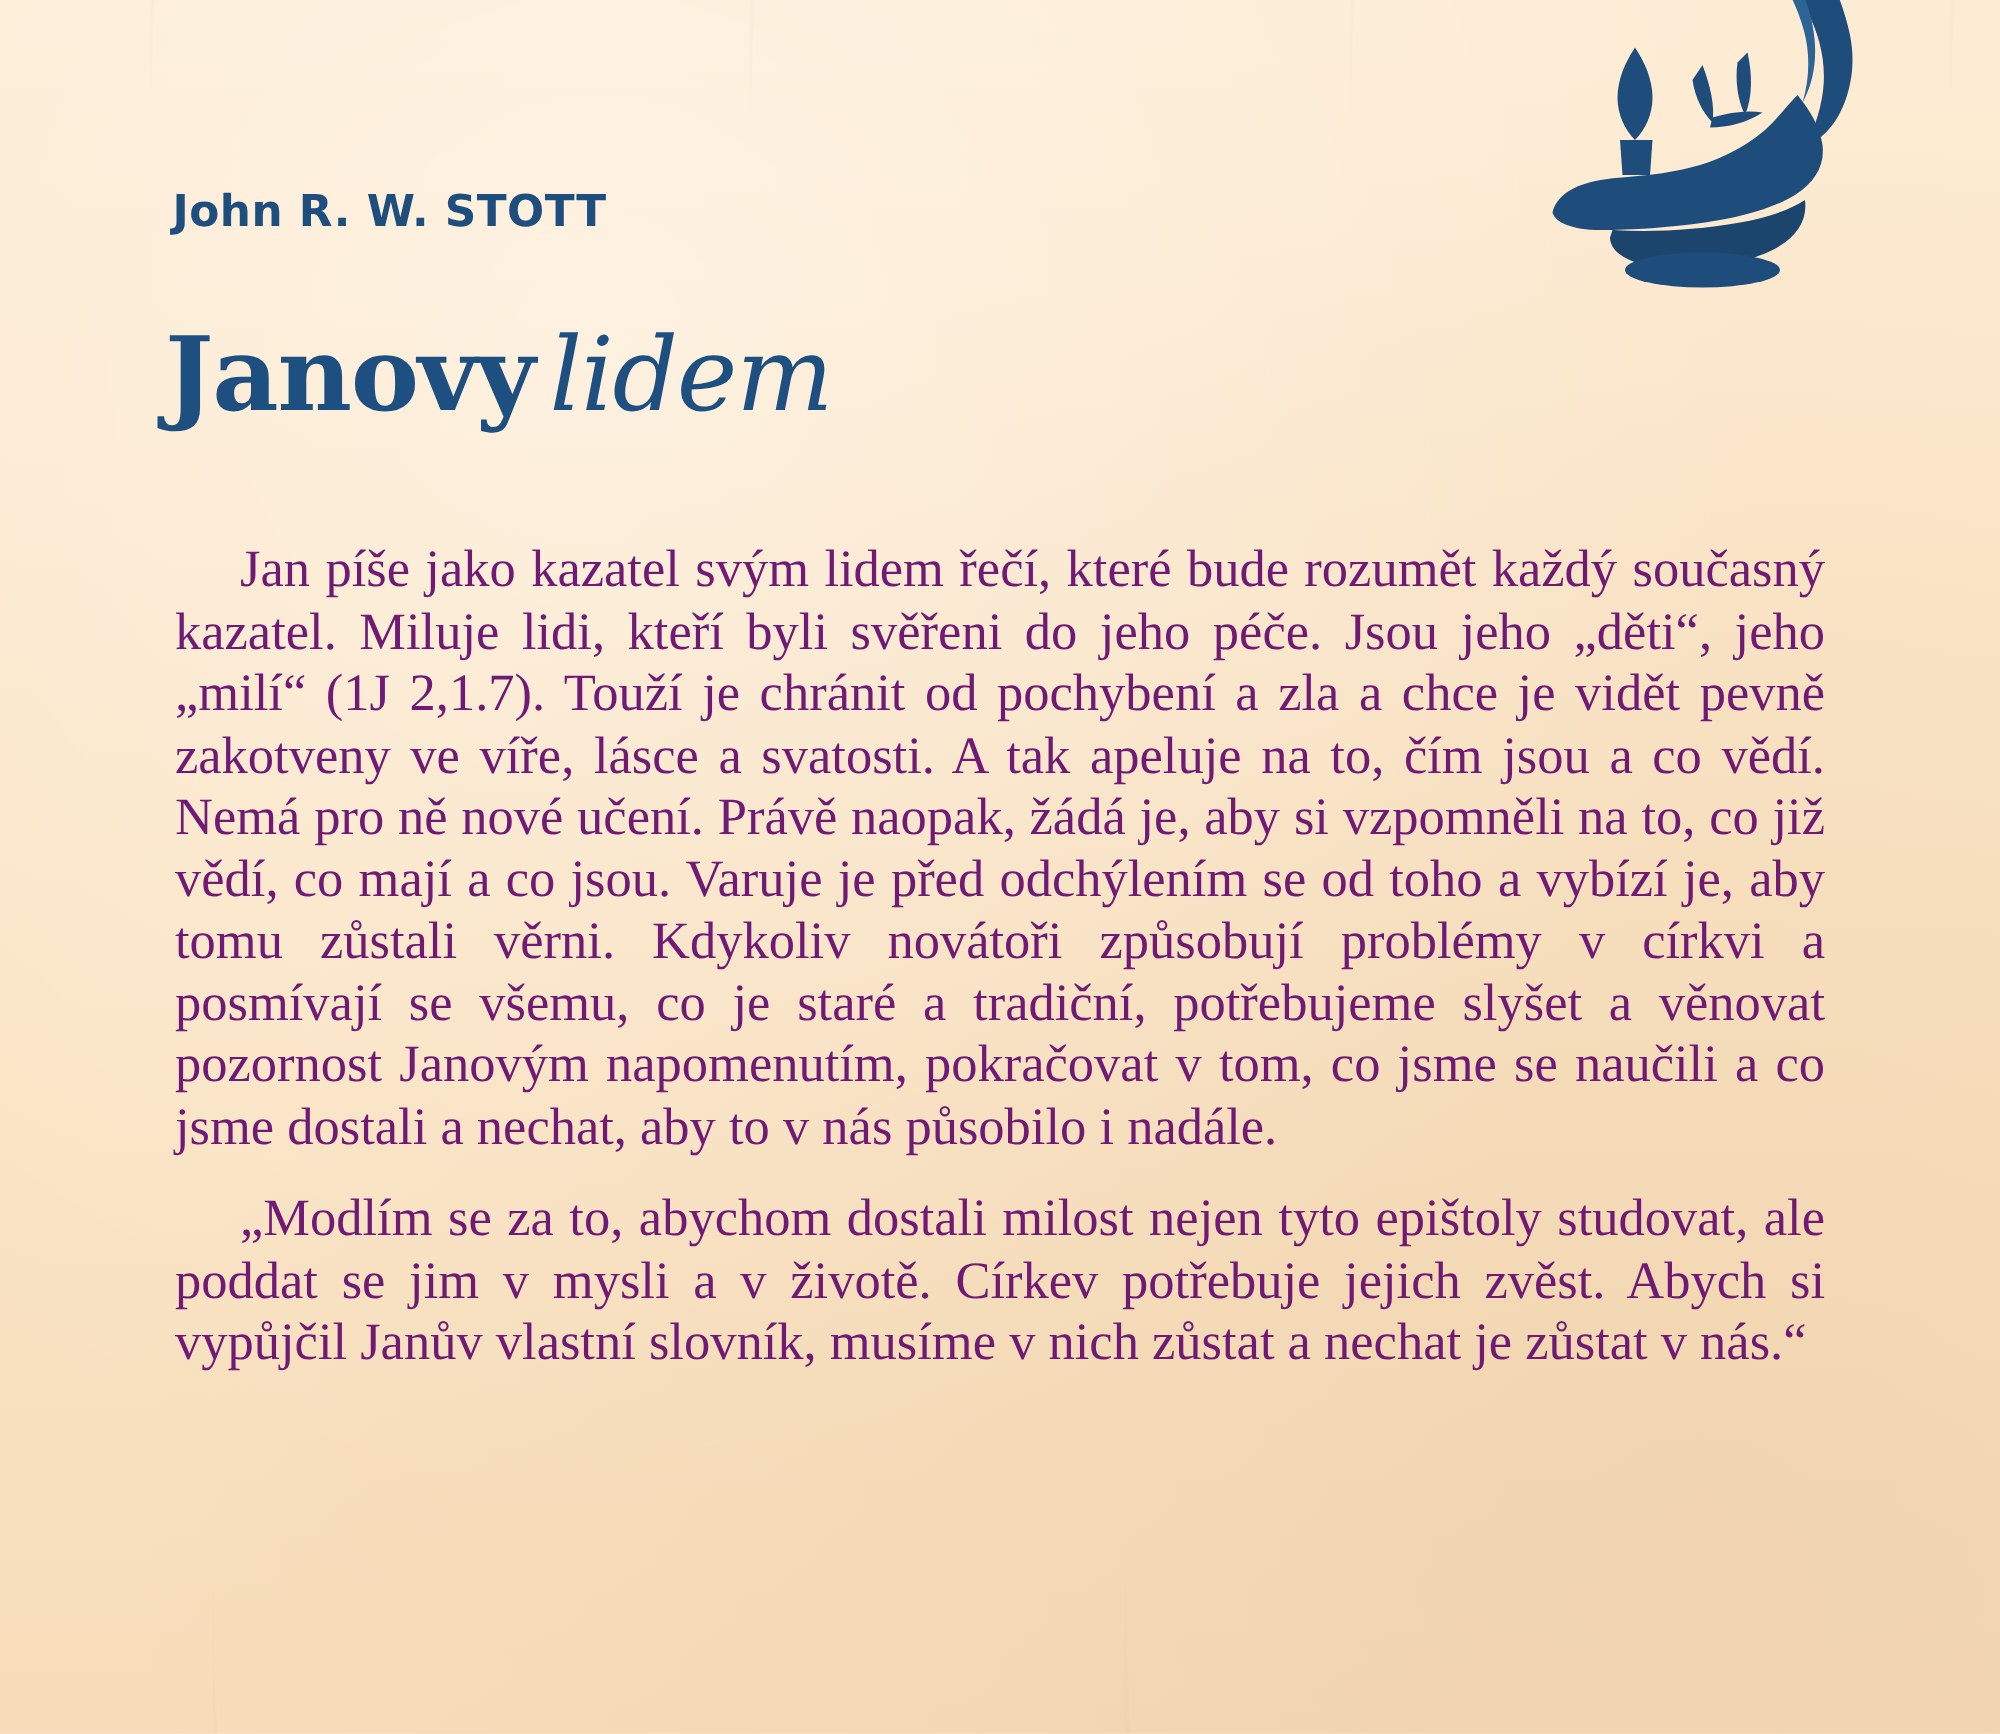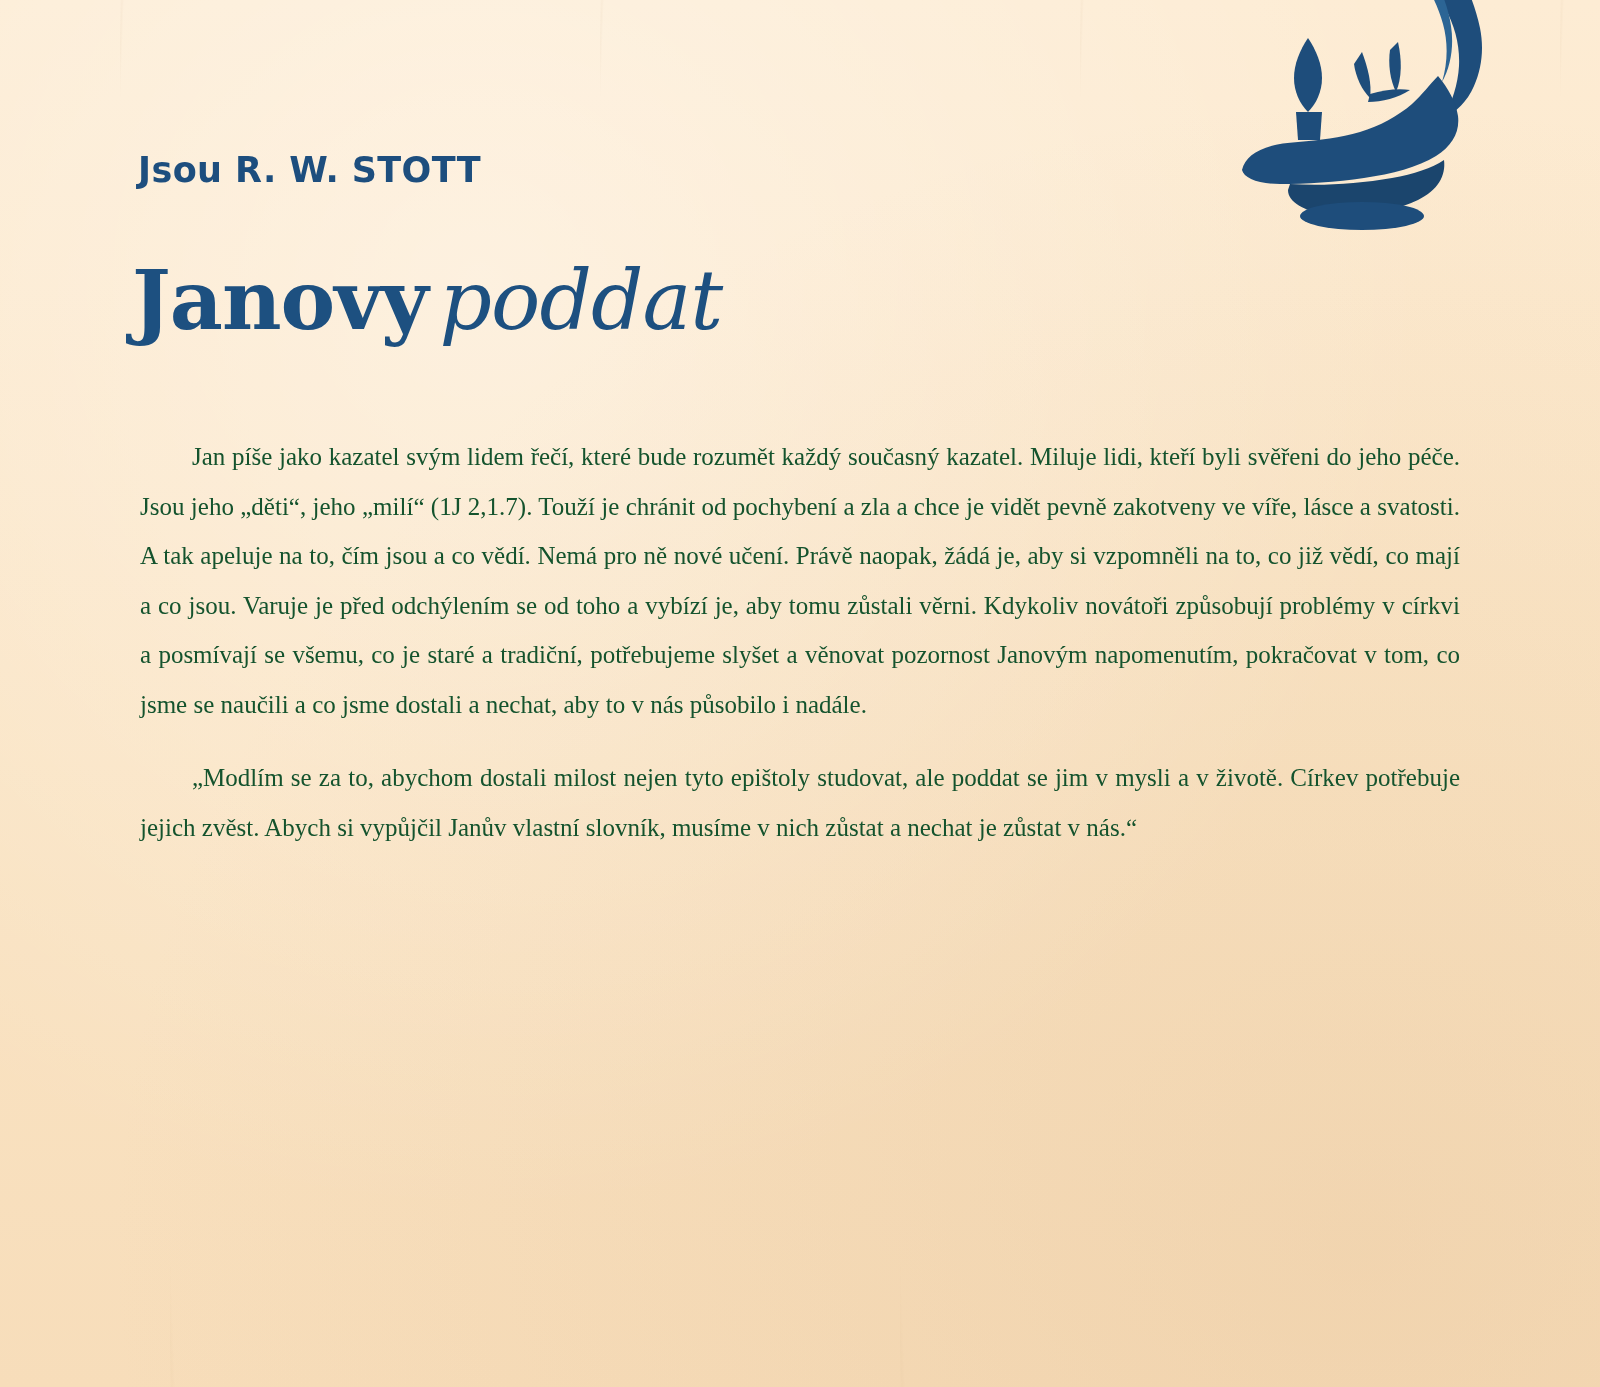--- a/index.html
+++ b/index.html
@@ -91,23 +91,23 @@
     letter-spacing: -1px;
     margin-left: 12px;
   }
 
   
   .blurb {
     position: absolute;
     left: 140px;
     top: 432px;
     width: 1320px;
-    color: #14532d;
+    color: #701a75;
     font-family: "Liberation Serif", serif;
-    font-size: 25px;
+    font-size: 42px;
     line-height: 49.5px;
     text-align: justify;
     text-justify: inter-word;
   }
   .blurb p {
     margin: 0 0 0 0;
     text-indent: 52px;
   }
   .blurb p + p {
     margin-top: 24px;
@@ -147,24 +147,24 @@
 
         <path d="M78 190 C110 192 146 190 180 184 C202 180 220 174 232 166
                  C234 182 226 196 206 206 C184 217 150 222 118 220
                  C92 218 76 208 76 196 Z" fill="#1b456d"></path>
 
         <ellipse cx="150" cy="222" rx="62" ry="14" fill="#1e4d7b"></ellipse>
       </g>
     </svg>
   </div>
 
-  <div class="author">Jsou R. W. STOTT</div>
+  <div class="author">John R. W. STOTT</div>
 
   <div class="title">
-    <span class="t-bold">Janovy</span><span class="t-italic">poddat</span>
+    <span class="t-bold">Janovy</span><span class="t-italic">lidem</span>
   </div>
 
   <div class="blurb">
     <p>Jan píše jako kazatel svým lidem řečí, které bude rozumět každý současný kazatel. Miluje lidi, kteří byli svěřeni do jeho péče. Jsou jeho „děti“, jeho „milí“ (1J 2,1.7). Touží je chránit od pochybení a zla a chce je vidět pevně zakotveny ve víře, lásce a svatosti. A tak apeluje na to, čím jsou a co vědí. Nemá pro ně nové učení. Právě naopak, žádá je, aby si vzpomněli na to, co již vědí, co mají a co jsou. Varuje je před odchýlením se od toho a vybízí je, aby tomu zůstali věrni. Kdykoliv novátoři způsobují problémy v církvi a posmívají se všemu, co je staré a tradiční, potřebujeme slyšet a věnovat pozornost Janovým napomenutím, pokračovat v tom, co jsme se naučili a co jsme dostali a nechat, aby to v nás působilo i nadále.</p>
     <p>„Modlím se za to, abychom dostali milost nejen tyto epištoly studovat, ale poddat se jim v mysli a v životě. Církev potřebuje jejich zvěst. Abych si vypůjčil Janův vlastní slovník, musíme v nich zůstat a nechat je zůstat v nás.“</p>
   </div>
 
 </div>
 
 </body></html>

